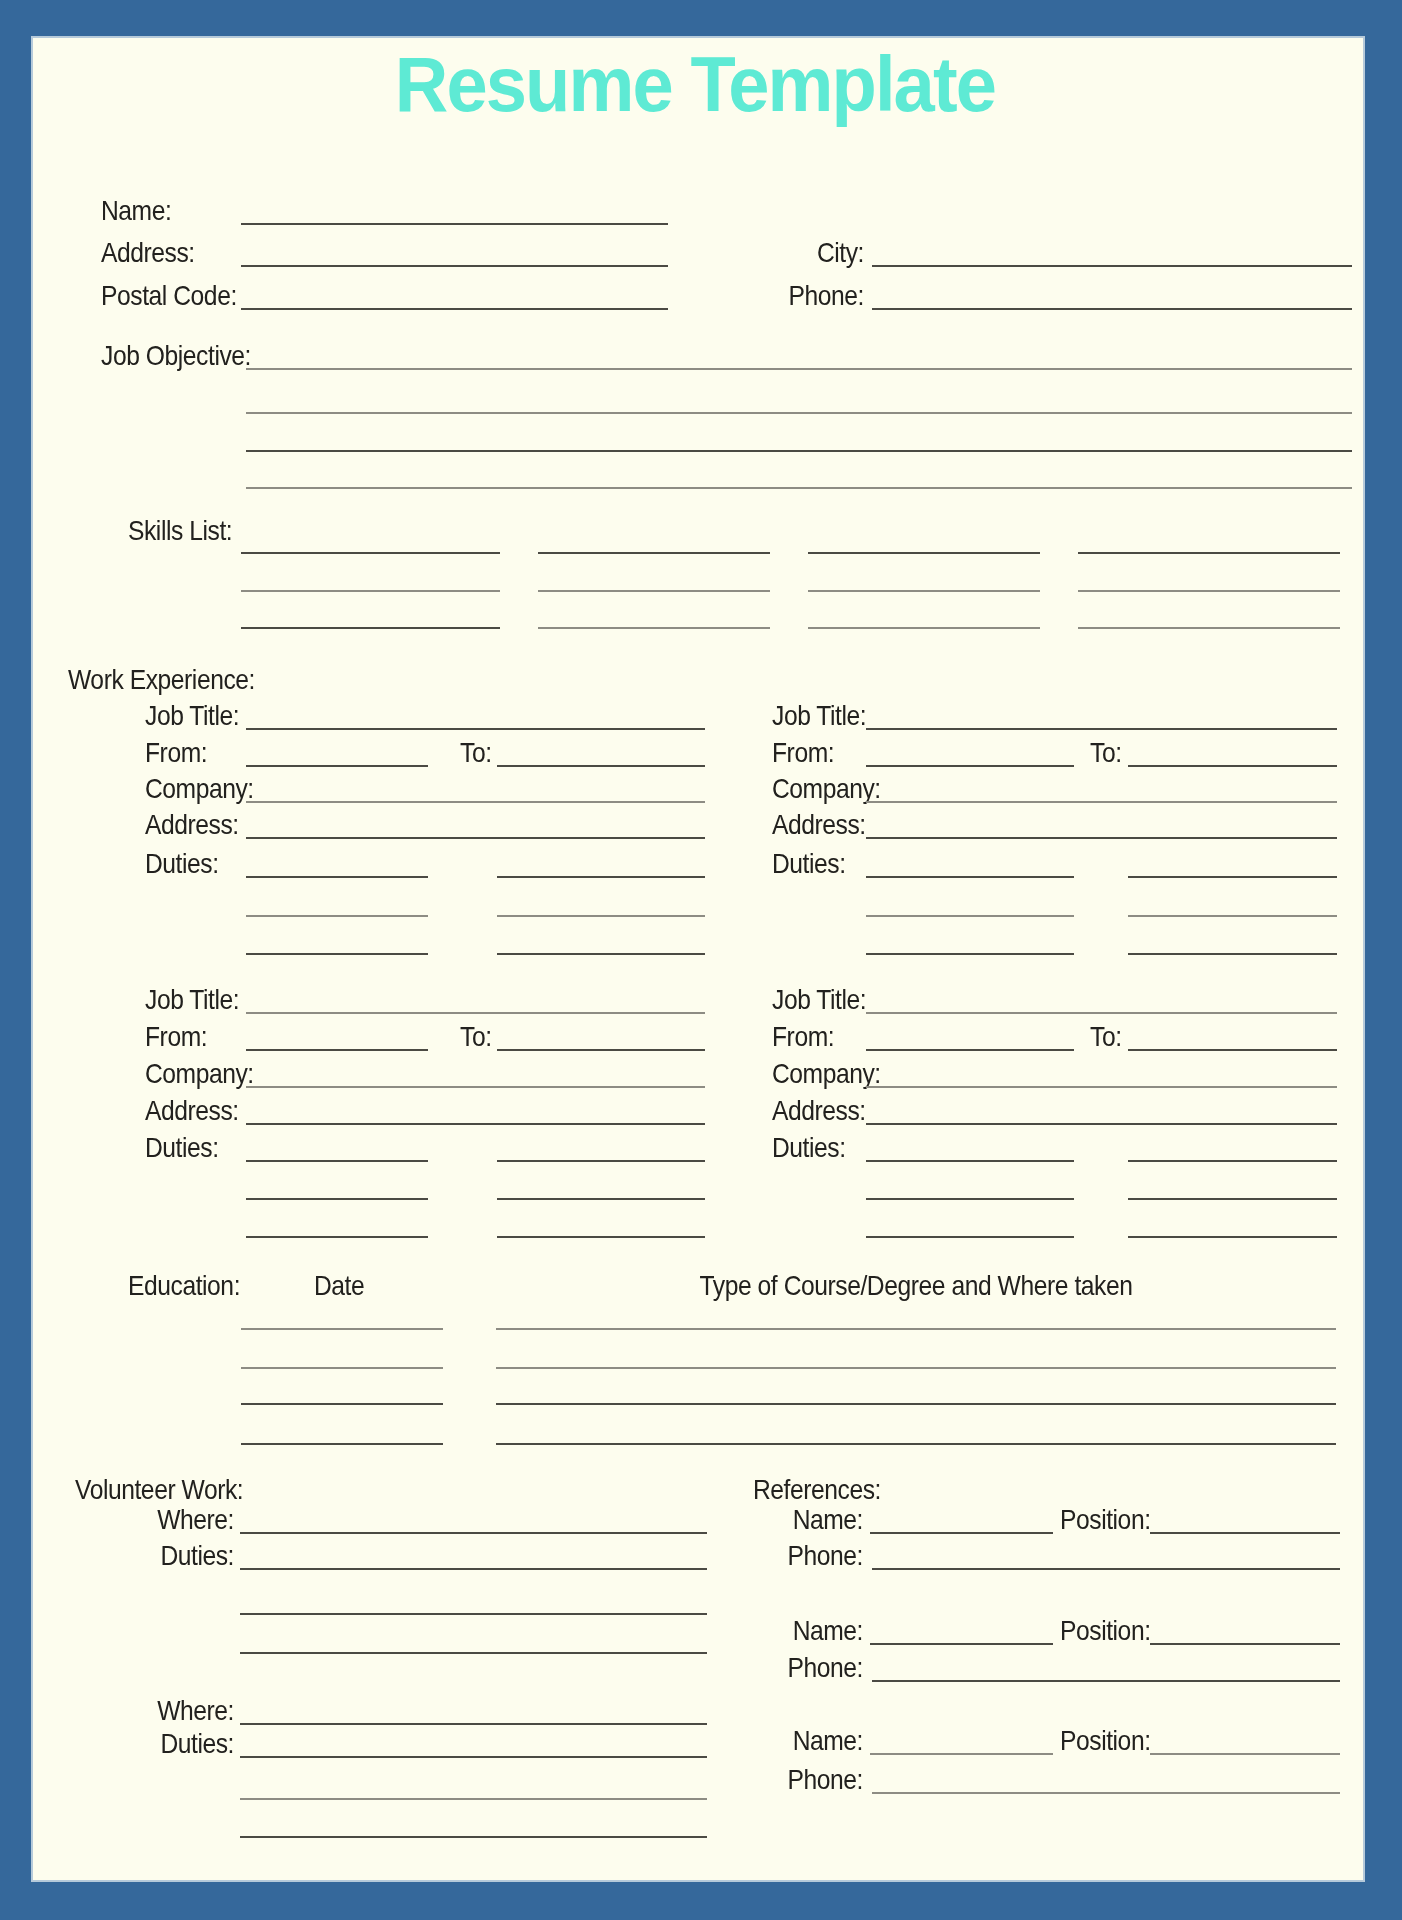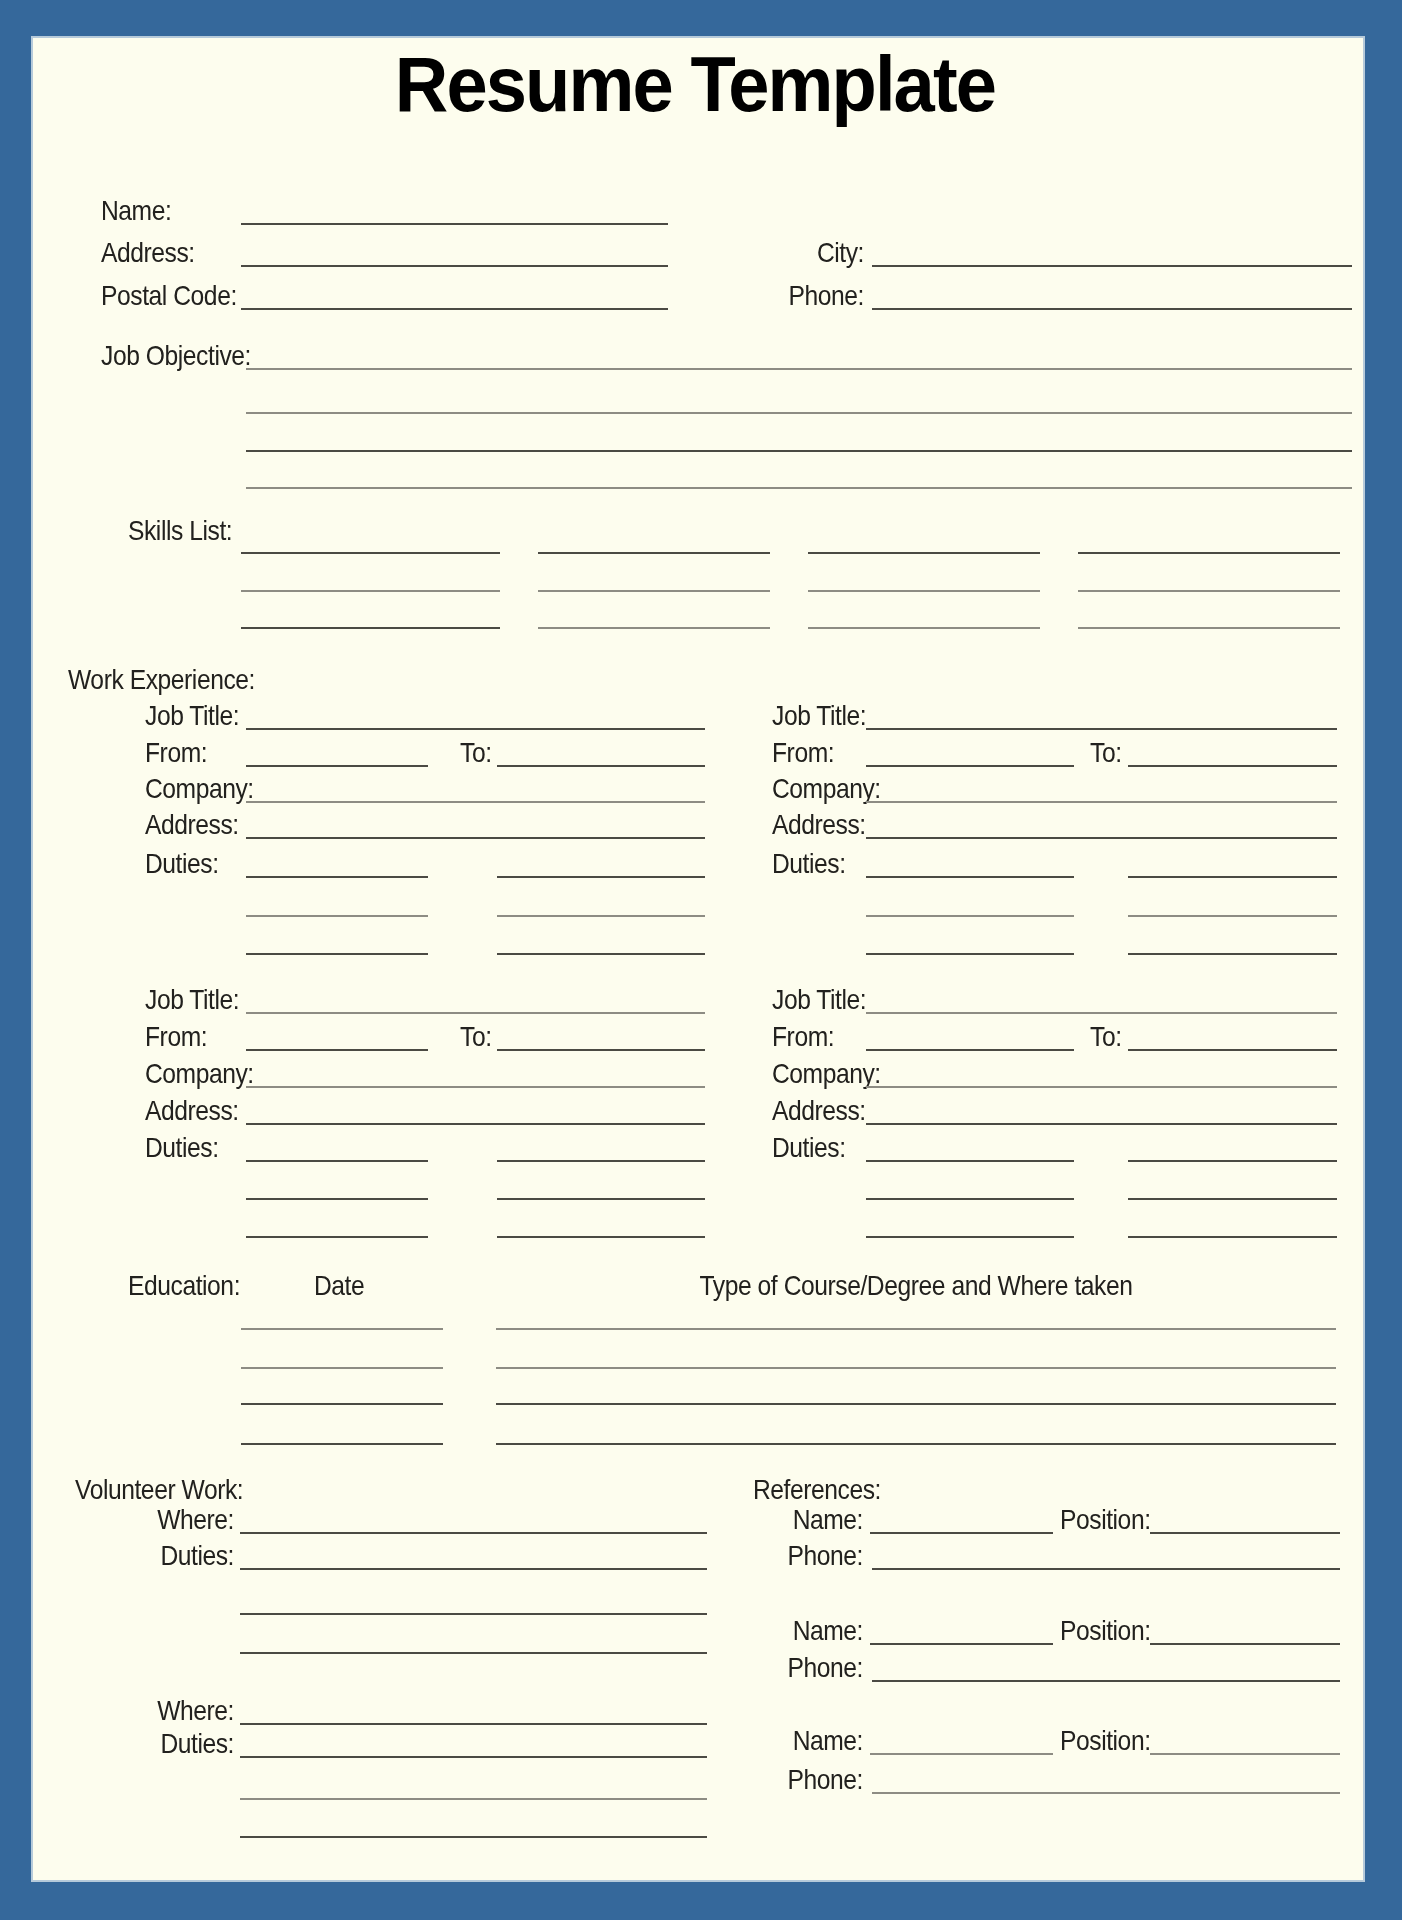--- a/index.html
+++ b/index.html
@@ -1,21 +1,21 @@
 <!DOCTYPE html>
 <html><head>
 <meta charset="utf-8">
 <style>
   html,body{margin:0;padding:0;background:#35689B;}
   .canvas{position:relative;width:1402px;height:1920px;background:#35689B;
           font-family:"Liberation Sans","DejaVu Sans",sans-serif;overflow:hidden;}
   .sheet{position:absolute;left:31px;top:36px;width:1334px;height:1846px;
          background:#FDFDEE;box-shadow:inset 0 0 0 2px rgba(158,184,211,.75);}
   .title{position:absolute;left:0;right:12px;top:42px;text-align:center;
-         font-size:78px;font-weight:bold;letter-spacing:-2px;color:#000000;line-height:1.1;}
+         font-size:78px;font-weight:bold;letter-spacing:-2px;color:#5eead4;line-height:1.1;}
   .title-inner{display:inline-block;transform:scaleX(.95);transform-origin:50% 50%;}
   .lbl{position:absolute;font-size:28px;line-height:1;color:#22211E;letter-spacing:-0.5px;
        white-space:nowrap;transform:scaleX(.88);transform-origin:0 100%;}
   .lbl.ra{text-align:right;transform-origin:100% 100%;}
   .hl{position:absolute;height:0;border-top:2px solid #4B4A43;}
   .hl.s{border-top-color:#8D8C83;}
 </style>
 </head>
 <body>
 

